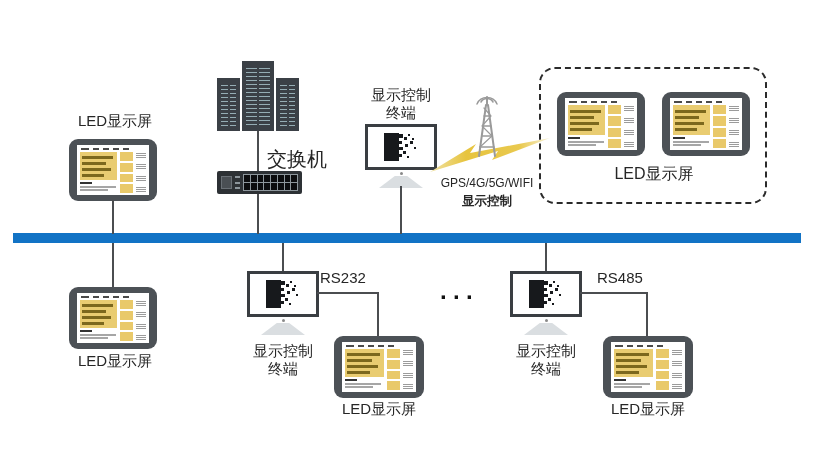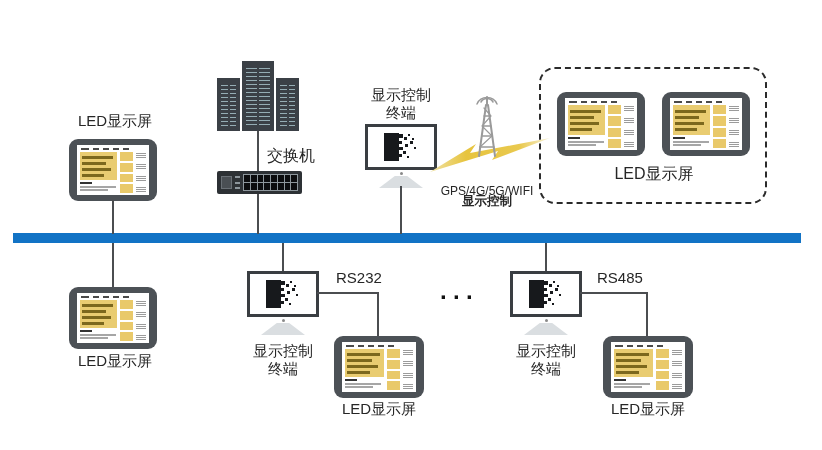--- a/index.html
+++ b/index.html
@@ -142,21 +142,21 @@
 </div>
   </div>
   <div class="vline" style="left:112px;top:200px;height:34px;"></div>
 
   <div class="server" style="left:217px;top:61px;">
     <div class="tower t-l"></div>
     <div class="tower t-m"></div>
     <div class="tower t-r"></div>
   </div>
   <div class="vline" style="left:257px;top:131px;height:41px;"></div>
-  <div class="lbl" style="left:267px;top:146px;font-size:16px;">交换机</div>
+  <div class="lbl" style="left:267px;top:146px;font-size:20px;">交换机</div>
   <div class="switch" style="left:217px;top:171px;">
     <div class="sw-panel"></div>
     <div class="sw-leds">
         <i></i>
         <i></i>
         <i></i>
       </div>
     <div class="sw-ports">
       <i></i>
         <i></i>
@@ -220,21 +220,21 @@
     <g stroke="#9a9a9a" fill="none" stroke-linecap="round">
       <path d="M12,64 L19,13" stroke-width="2"></path>
       <path d="M28,64 L21,13" stroke-width="2"></path>
       <path d="M13,55 L27,55 M15,44 L25,44 M16,34 L24,34 M17,24 L23,24" stroke-width="1.4"></path>
       <path d="M13,55 L25,44 L15,34 L24,24 L17,16" stroke-width="1.2"></path>
       <path d="M20,13 L20,5" stroke-width="2"></path>
       <path d="M14,10 a7,7 0 0 1 12,0" stroke-width="1.5"></path>
       <path d="M10,12 a11,11 0 0 1 20,0" stroke-width="1.5"></path>
     </g>
   </svg>
-  <div class="lbl c" style="left:434px;top:176px;width:106px;font-size:12px;z-index:3;margin-top:8px;">GPS/4G/5G/WIFI</div>
+  <div class="lbl c" style="left:434px;top:176px;width:106px;font-size:12px;z-index:3;">GPS/4G/5G/WIFI</div>
   <div class="lbl c" style="left:434px;top:193px;width:106px;font-size:12.5px;font-weight:bold;z-index:3;">显示控制</div>
 
   <div class="gbox"></div>
   <div class="led" style="left:557px;top:92px;width:88px;height:64px;">
     <div class="scr">
   <div class="menu">
           <i></i>
           <i></i>
           <i></i>
           <i></i>
@@ -413,21 +413,21 @@
       <rect x="24" y="1" width="2" height="2" fill="#17191c"></rect>
       <rect x="26" y="8" width="3" height="3" fill="#17191c"></rect>
       <rect x="23" y="23" width="2" height="2" fill="#17191c"></rect>
       <rect x="30" y="14" width="2" height="2" fill="#17191c"></rect>
       <rect x="28" y="5" width="2" height="2" fill="#17191c"></rect>
     </svg>
   </div>
   <div class="mdot"></div>
   <div class="mstand"></div>
 </div>
-  <div class="lbl" style="left:336px;top:269px;font-size:15px;">RS232</div>
+  <div class="lbl" style="left:320px;top:269px;font-size:15px;">RS232</div>
   <div class="hline" style="left:317px;top:292px;width:62px;"></div>
   <div class="vline" style="left:377px;top:292px;height:46px;"></div>
   <div class="lbl c" style="left:233px;top:342px;width:100px;font-size:15px;line-height:18px;">
     <span>显示控制</span><br>
     <span>终端</span>
   </div>
   <div class="led" style="left:334px;top:336px;width:90px;">
     <div class="scr">
   <div class="menu">
           <i></i>

